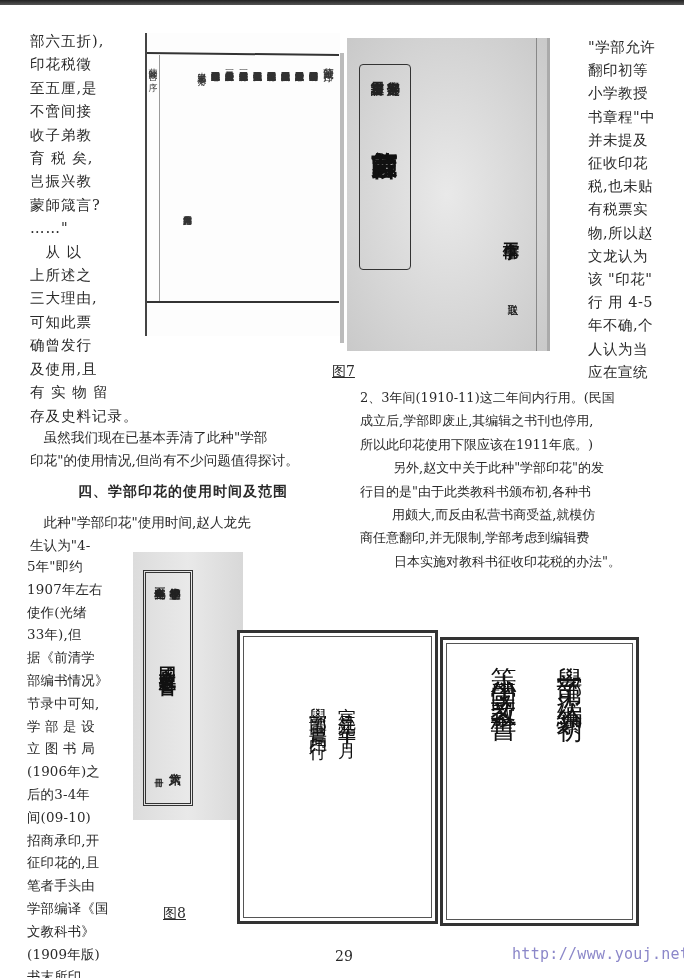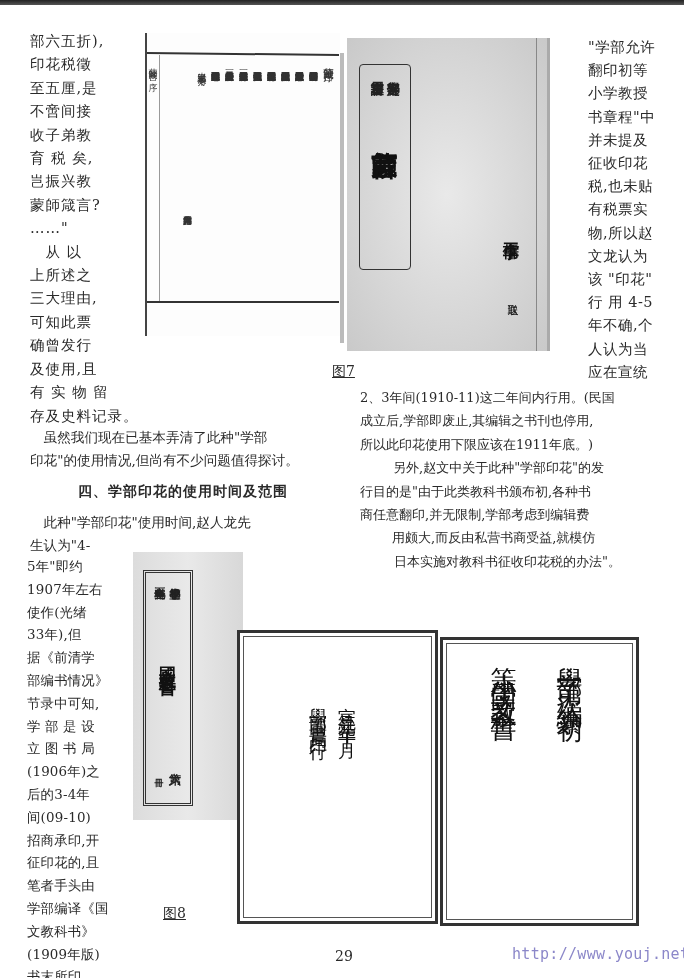--- a/index.html
+++ b/index.html
@@ -132,22 +132,22 @@
   <div>人认为当</div>
   <div>应在宣统</div>
 </div>
 
 <div class="txt" style="left:360px; top:386px; font-size:13px; line-height:23.4px; letter-spacing:0;">
   <div>2、3年间(1910-11)这二年间内行用。(民国</div>
   <div>成立后,学部即废止,其编辑之书刊也停用,</div>
   <div>所以此印花使用下限应该在1911年底。)</div>
   <div style="padding-left:20px;">　另外,赵文中关于此种"学部印花"的发</div>
   <div>行目的是"由于此类教科书颁布初,各种书</div>
+  <div style="padding-left:32px;">用颇大,而反由私营书商受益,就模仿</div>
   <div>商任意翻印,并无限制,学部考虑到编辑费</div>
-  <div style="padding-left:32px;">用颇大,而反由私营书商受益,就模仿</div>
   <div style="padding-left:34px;">日本实施对教科书征收印花税的办法"。</div>
 </div>
 
 <div class="txt" style="left:30px; top:426px; font-size:13.6px; line-height:23px; letter-spacing:0;">
   <div>　虽然我们现在已基本弄清了此种"学部</div>
   <div>印花"的使用情况,但尚有不少问题值得探讨。</div>
 </div>
 
 <div class="heading" style="left:78px; top:483px;">四、学部印花的使用时间及范围</div>
 

